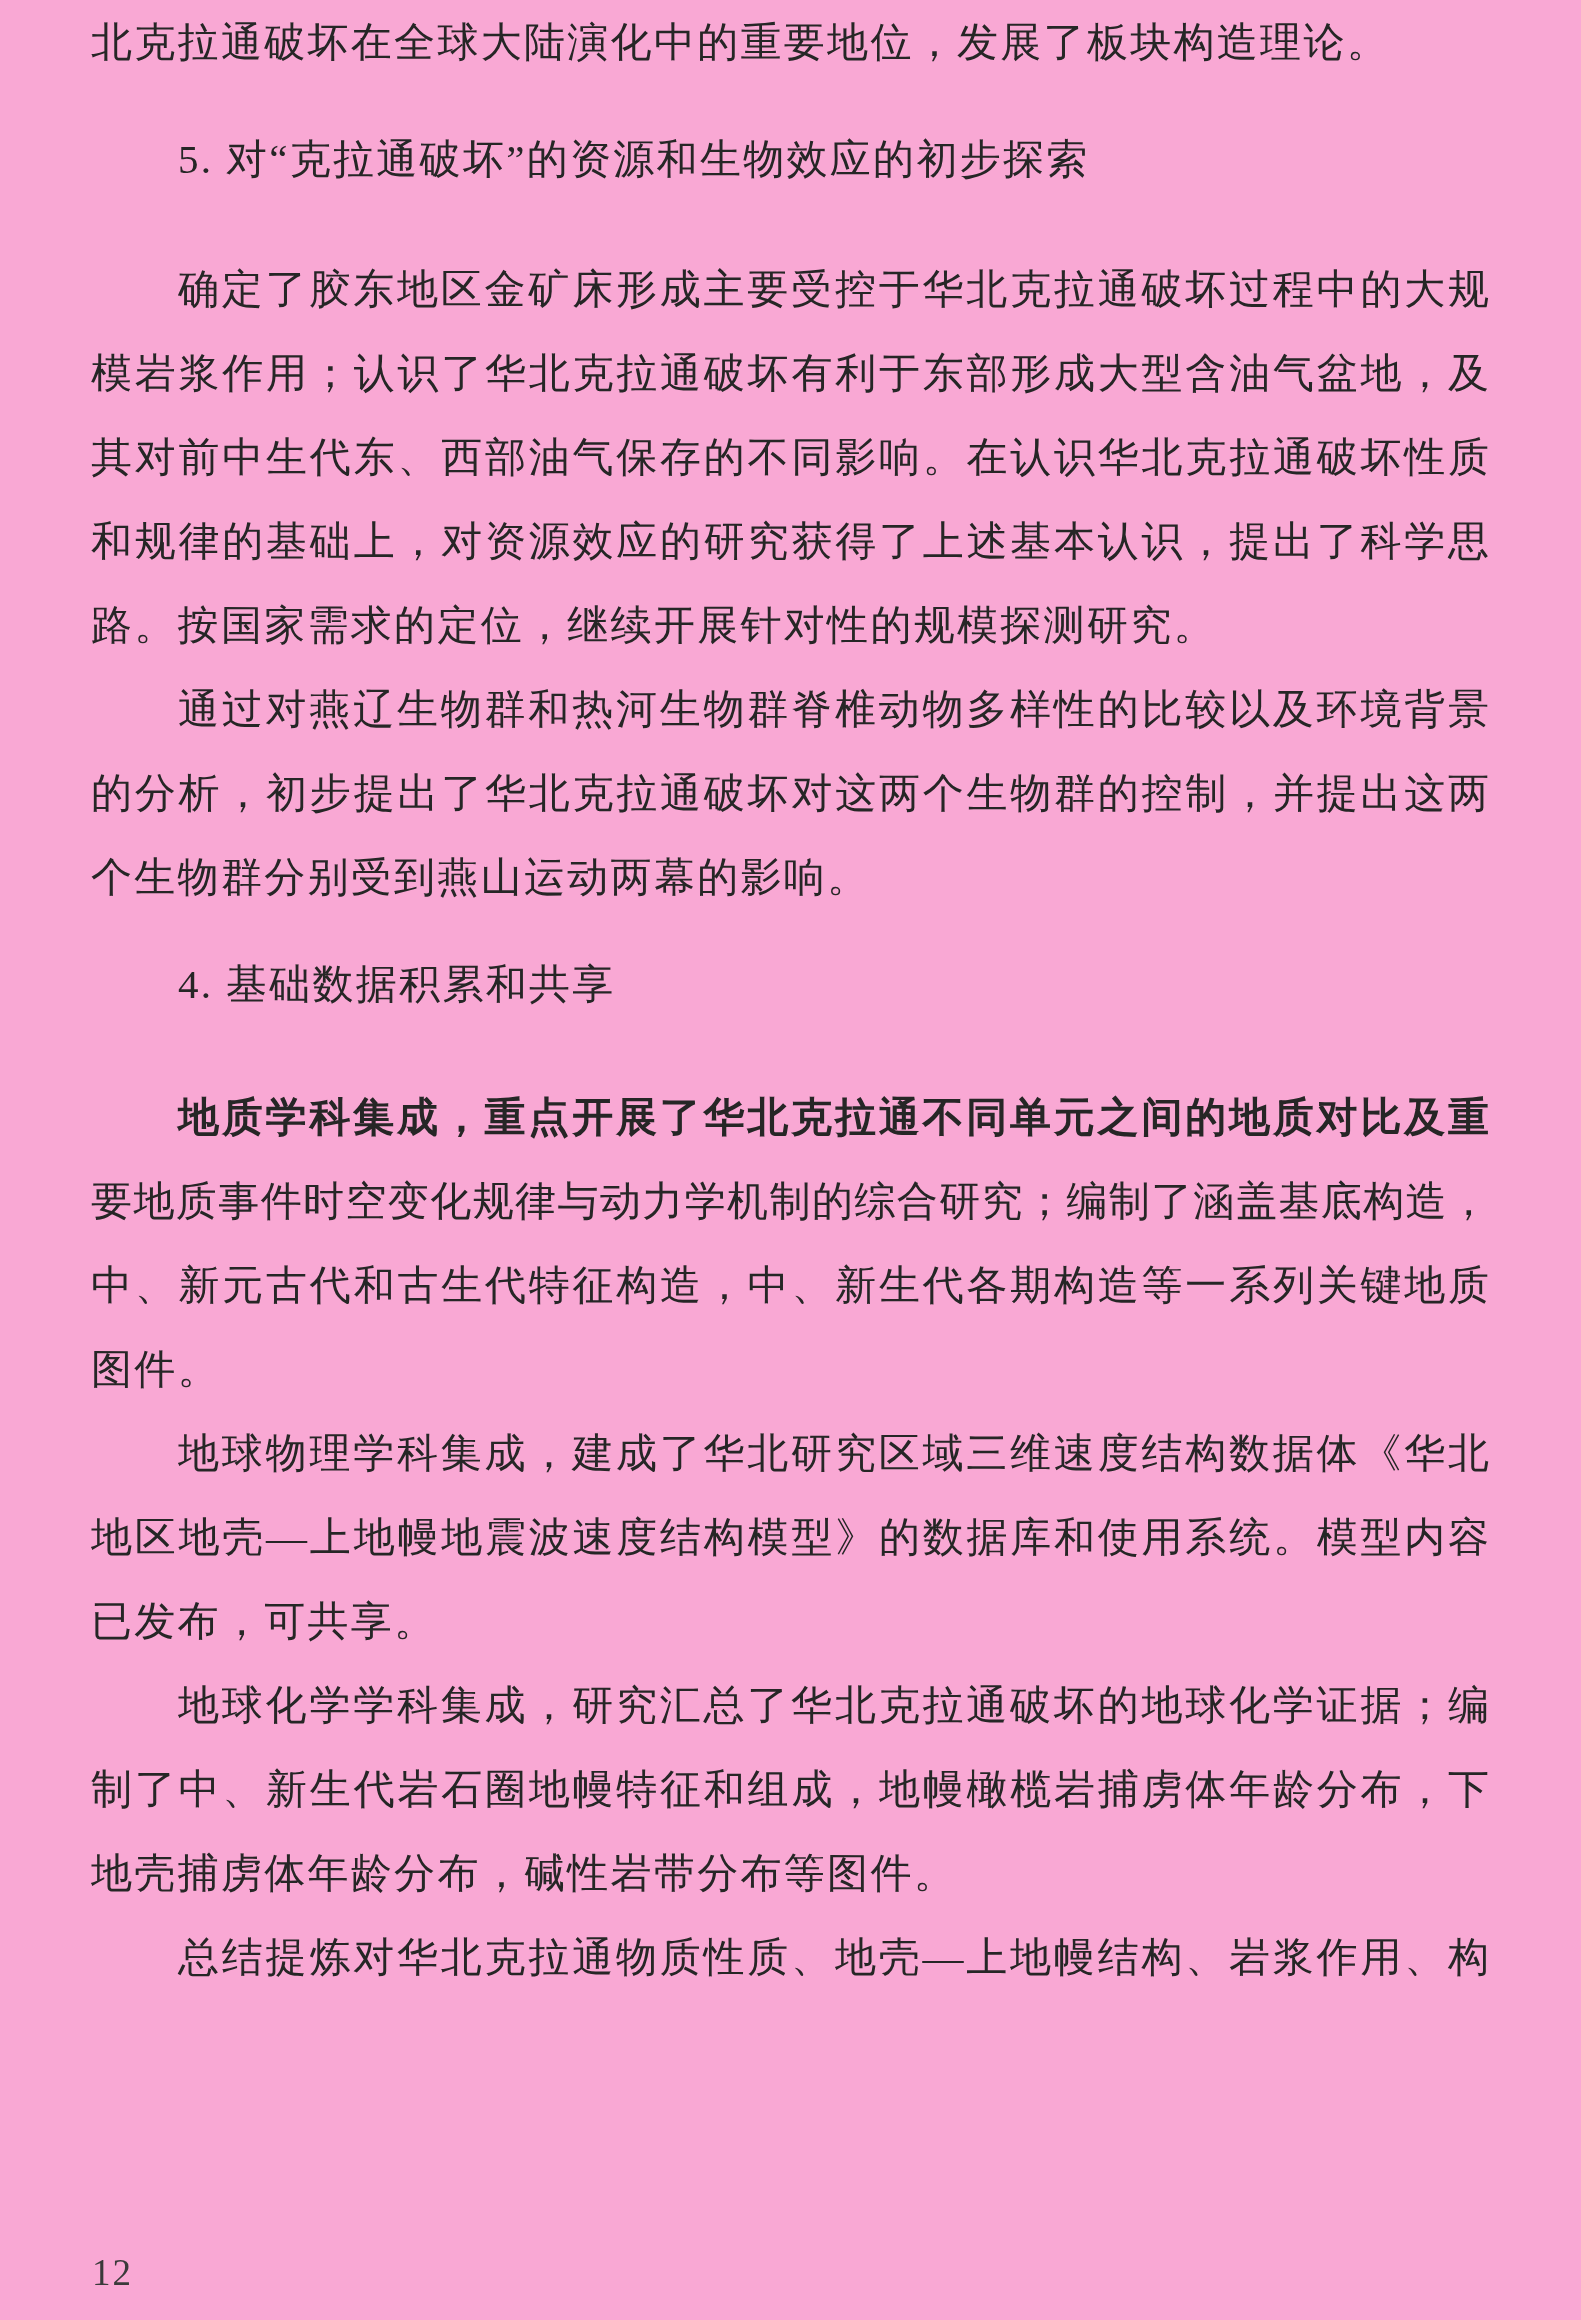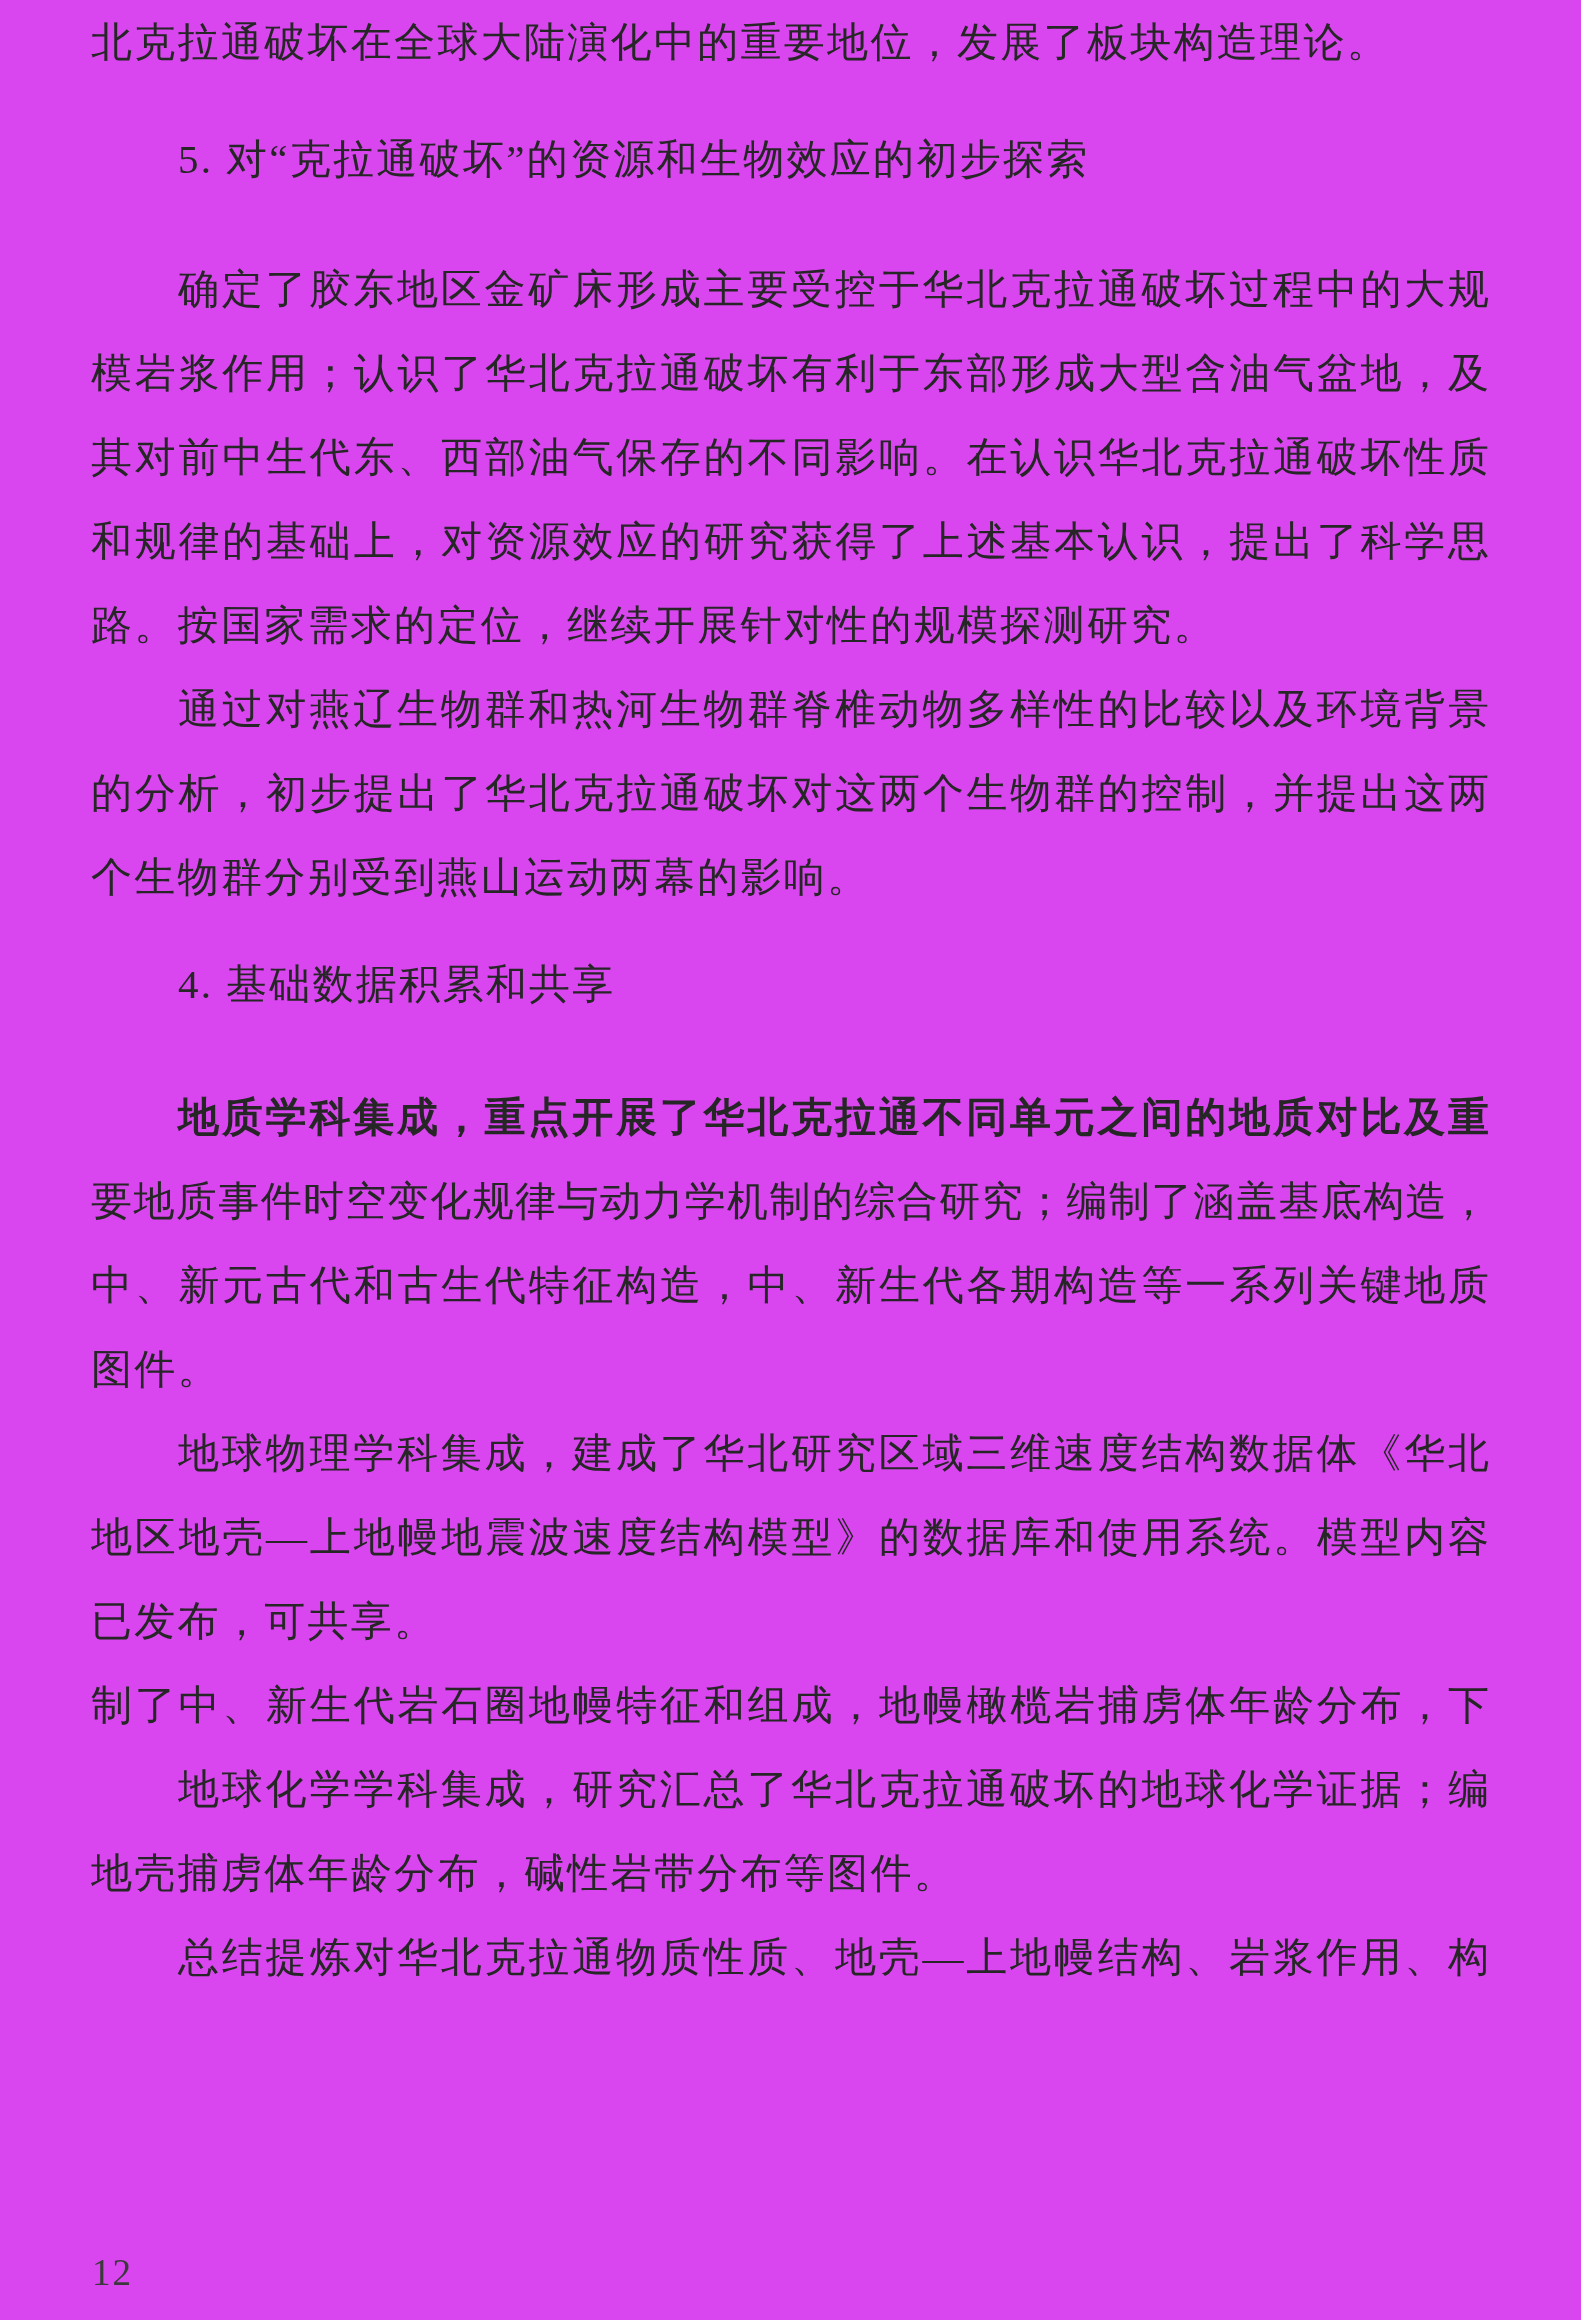--- a/index.html
+++ b/index.html
@@ -4,21 +4,21 @@
 <style>
   html, body {
     margin: 0;
     padding: 0;
     background: #ffffff;
   }
   .page {
     position: relative;
     width: 1581px;
     height: 2321px;
-    background: #d946ef;
+    background: #f9a8d4;
     overflow: hidden;
     font-family: "Liberation Serif", "DejaVu Serif", serif;
   }
   .text-block {
     position: absolute;
     left: 91px;
     top: 0;
     width: 1398px;
   }
   .line {
@@ -84,22 +84,22 @@
 
     <div class="line indent gap-after-h4">地质学科集成，重点开展了华北克拉通不同单元之间的地质对比及重</div>
     <div class="line">要地质事件时空变化规律与动力学机制的综合研究；编制了涵盖基底构造，</div>
     <div class="line">中、新元古代和古生代特征构造，中、新生代各期构造等一系列关键地质</div>
     <div class="line last">图件。</div>
 
     <div class="line indent">地球物理学科集成，建成了华北研究区域三维速度结构数据体《华北</div>
     <div class="line">地区地壳—上地幔地震波速度结构模型》的数据库和使用系统。模型内容</div>
     <div class="line last">已发布，可共享。</div>
 
+    <div class="line indent">地球化学学科集成，研究汇总了华北克拉通破坏的地球化学证据；编</div>
     <div class="line">制了中、新生代岩石圈地幔特征和组成，地幔橄榄岩捕虏体年龄分布，下</div>
-    <div class="line indent">地球化学学科集成，研究汇总了华北克拉通破坏的地球化学证据；编</div>
     <div class="line last">地壳捕虏体年龄分布，碱性岩带分布等图件。</div>
 
     <div class="line indent">总结提炼对华北克拉通物质性质、地壳—上地幔结构、岩浆作用、构</div>
 
   </div>
 
   <div class="page-number">12</div>
 </div>
 
 

